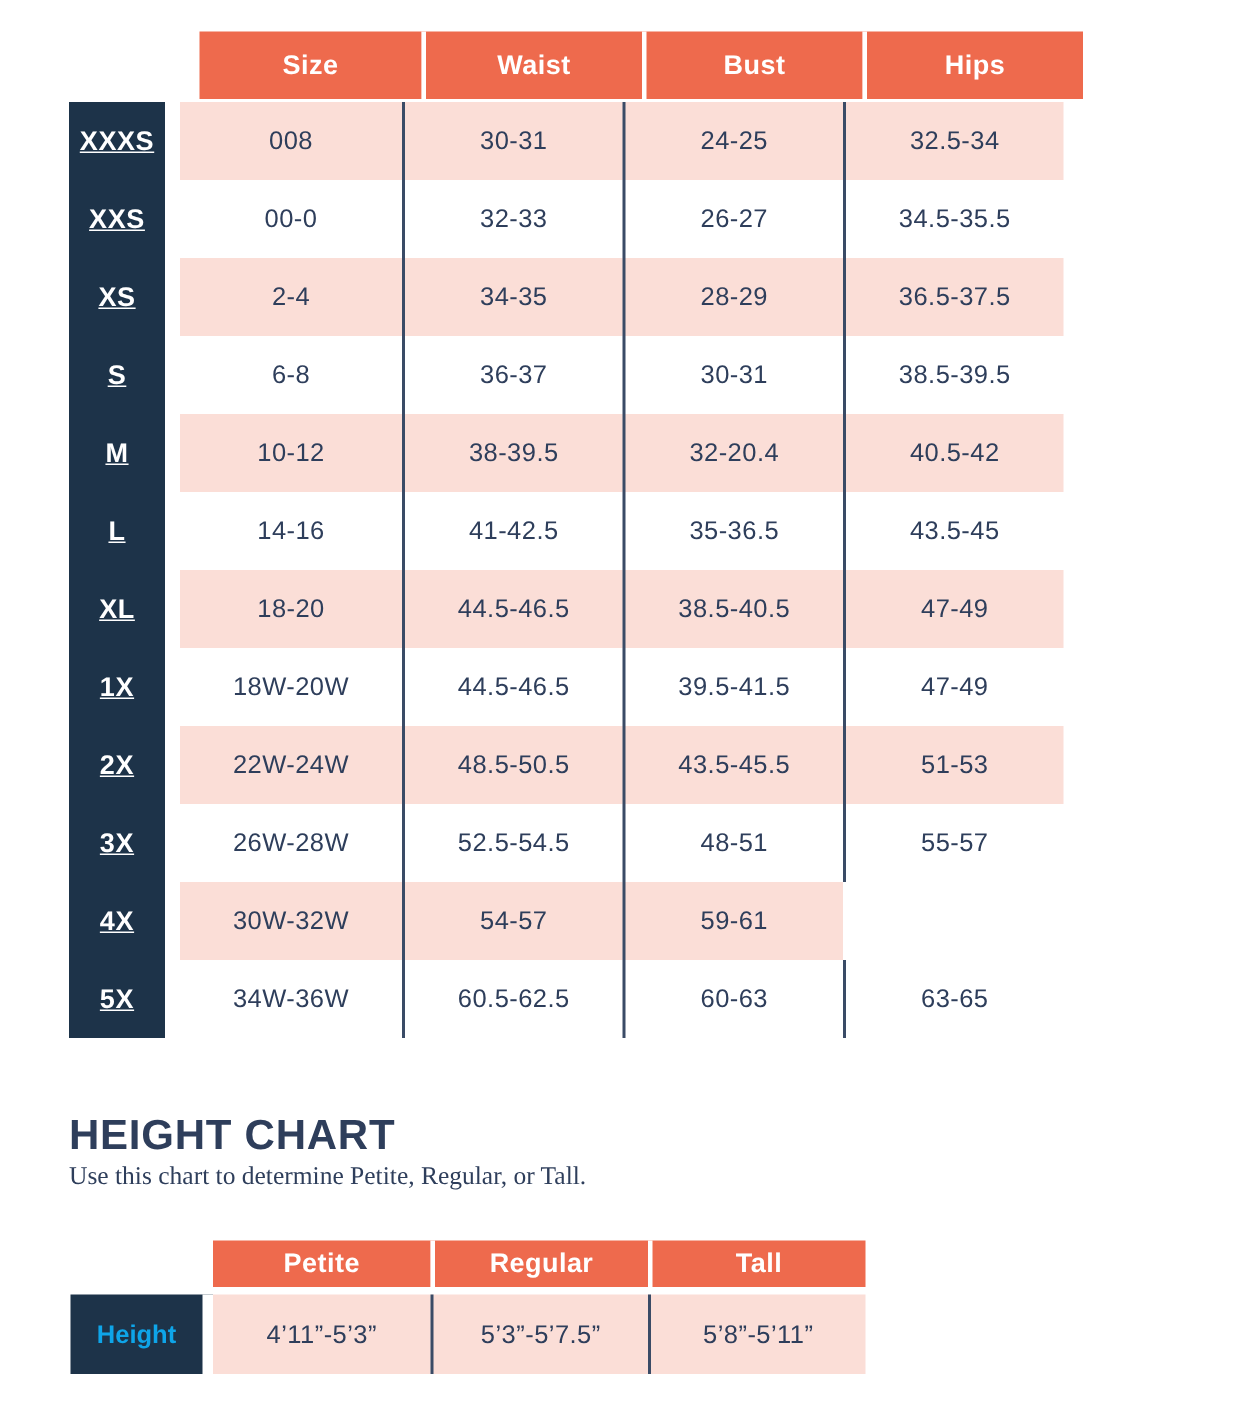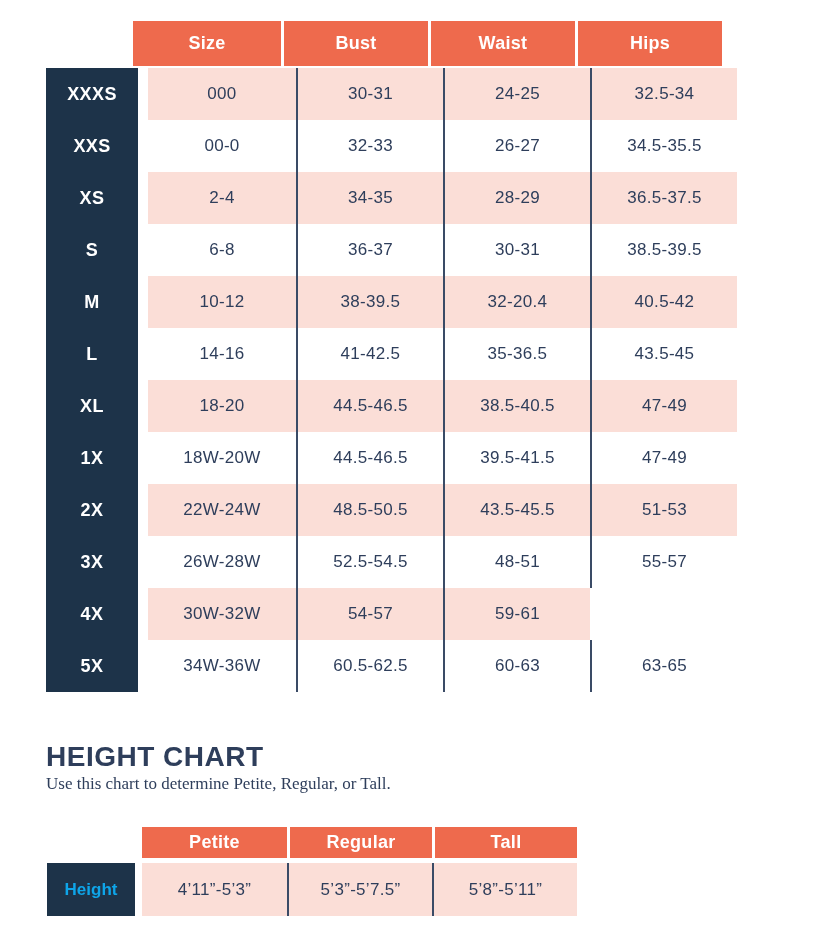--- a/index.html
+++ b/index.html
@@ -36,27 +36,28 @@
     color:#ffffff;
     font-weight:700;
     font-size:18px;
     letter-spacing:0.3px;
   }
   .head + .head{border-left:3px solid #ffffff;}
   .c-size{width:148px;}
   .c-bust,.c-waist,.c-hips{width:147px;}
   .body-row{height:52px;}
   .size-table .label{
-    width:102px;
+    width:74px;
     border-right:10px solid #ffffff;
     background:var(--navy);
     color:#ffffff;
     font-weight:700;
     font-size:18px;
     letter-spacing:0.4px;
+    text-decoration:underline;
   }
   .data{
     color:var(--text);
     font-size:17px;
     letter-spacing:0.3px;
   }
   .data + .data{border-left:2px solid var(--line);}
   .tbody .body-row:nth-child(odd) .data{background:var(--pink);}
 
   
@@ -96,29 +97,29 @@
 </style>
 </head>
 <body>
 
 <div class="page">
 
   <div class="size-table">
     <div class="t-row header-row">
       <div class="cell corner"></div>
       <div class="cell head c-size">Size</div>
+      <div class="cell head c-waist">Waist</div>
       <div class="cell head c-bust">Bust</div>
-      <div class="cell head c-waist">Waist</div>
       <div class="cell head c-hips">Hips</div>
     </div>
     <div class="tbody">
 
       <div class="t-row body-row">
         <div class="cell label">XXXS</div>
-        <div class="cell data c-size">000</div>
+        <div class="cell data c-size">008</div>
         <div class="cell data c-bust">30-31</div>
         <div class="cell data c-waist">24-25</div>
         <div class="cell data c-hips">32.5-34</div>
       </div>
 
       <div class="t-row body-row">
         <div class="cell label">XXS</div>
         <div class="cell data c-size">00-0</div>
         <div class="cell data c-bust">32-33</div>
         <div class="cell data c-waist">26-27</div>

